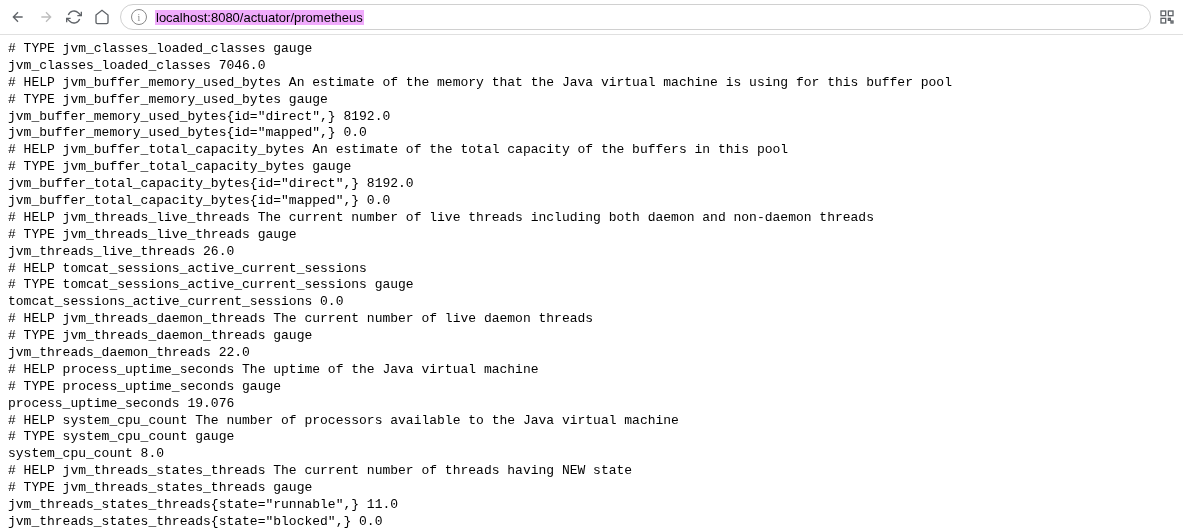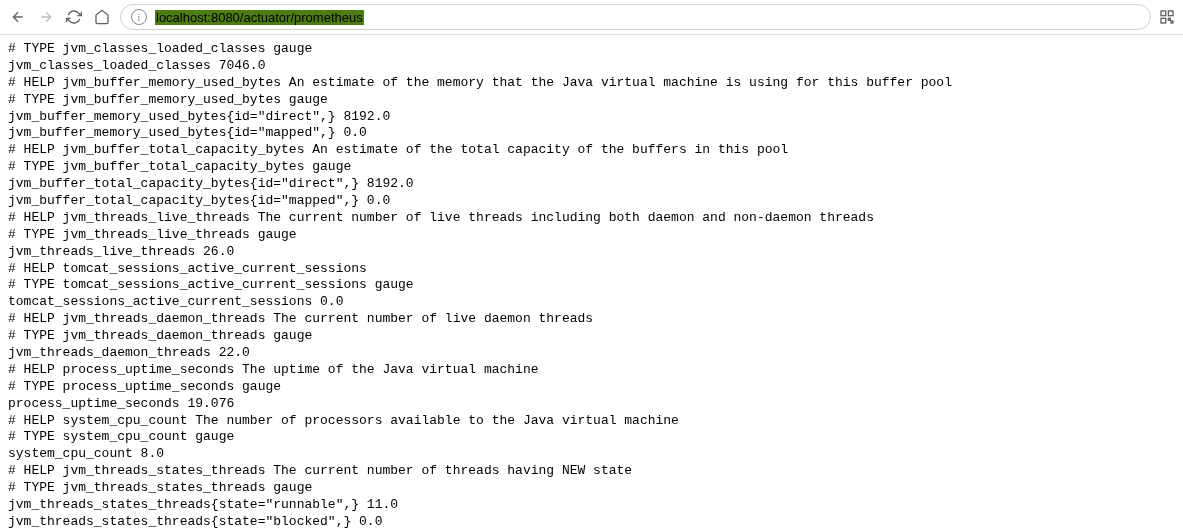--- a/index.html
+++ b/index.html
@@ -55,21 +55,21 @@
       align-items: center;
       justify-content: center;
       font-family: Georgia, serif;
       font-size: 10px;
       color: #888;
       flex-shrink: 0;
     }
     .url-text {
       font-size: 13px;
       font-family: Arial, sans-serif;
-      background: #4d7c0f;
+      background: #f0abfc;
       padding: 0 1px;
       user-select: text;
       text-align: right;
     }
     .qr-icon {
       width: 16px;
       height: 16px;
       color: #5f6368;
       flex-shrink: 0;
     }

